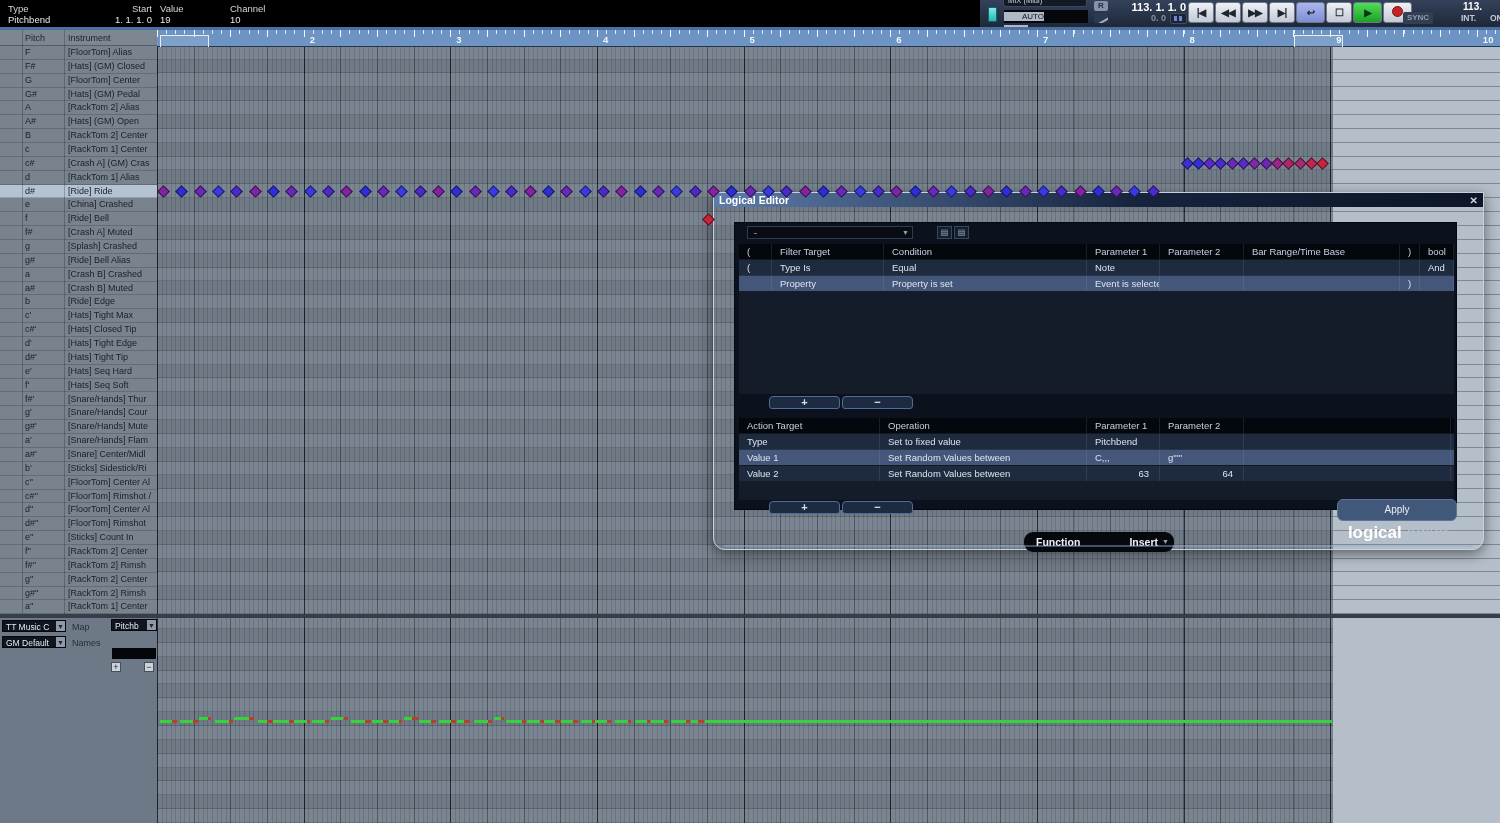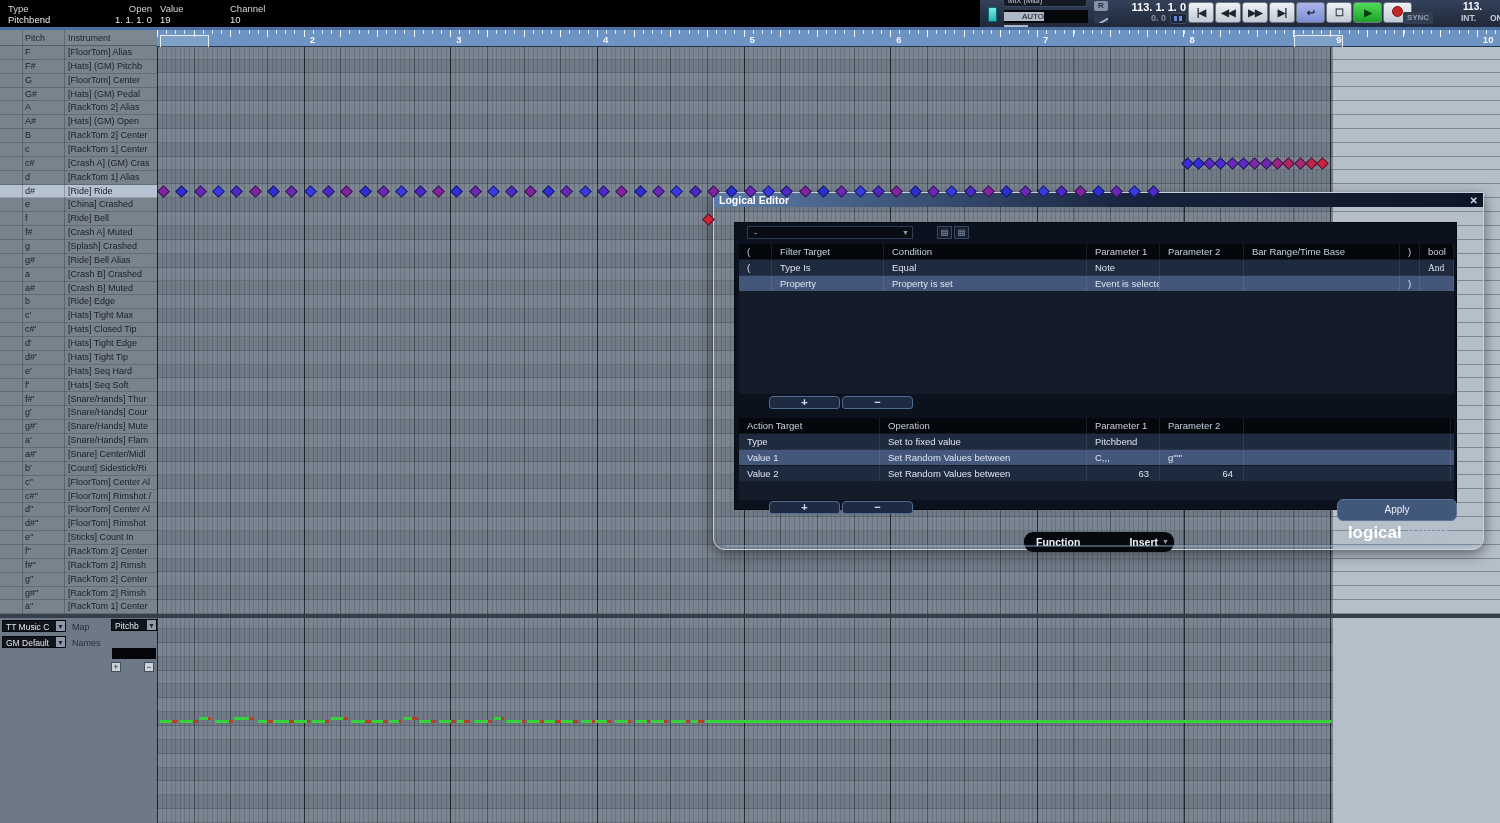--- a/index.html
+++ b/index.html
@@ -138,21 +138,21 @@
   #brand b{color:#ffffff;}
 </style>
 </head>
 <body>
 
 <div id="app">
 
   <div class="abs" id="topbar">
       <div class="info-label" style="left: 8px; width: 80px; text-align: left;">Type</div>
       <div class="info-value" style="left: 8px; width: 80px; text-align: left;">Pitchbend</div>
-      <div class="info-label" style="left: 92px; width: 60px; text-align: right;">Open</div>
+      <div class="info-label" style="left: 92px; width: 60px; text-align: right;">Start</div>
       <div class="info-value" style="left: 92px; width: 60px; text-align: right;">1. 1. 1.  0</div>
       <div class="info-label" style="left: 160px; width: 30px; text-align: left;">Value</div>
       <div class="info-value" style="left: 160px; width: 30px; text-align: left;">19</div>
       <div class="info-label" style="left: 230px; width: 70px; text-align: left;">Channel</div>
       <div class="info-value" style="left: 230px; width: 70px; text-align: left;">10</div>
     </div>
   <div class="abs" id="topline"></div>
 
   <div class="abs" id="transport">
     <div class="abs" id="led" style="left:8px;top:7px"></div>
@@ -198,21 +198,21 @@
       <span style="left:25px">Pitch</span>
       <span style="left:68px">Instrument</span>
     </div>
     <div id="dlist-rows">
         <div class="dl-row" style="top: 16px;">
           <span class="p">F</span>
           <span class="i">[FloorTom] Alias</span>
         </div>
         <div class="dl-row" style="top: 29.86px;">
           <span class="p">F#</span>
-          <span class="i">[Hats] (GM) Pitchb</span>
+          <span class="i">[Hats] (GM) Closed</span>
         </div>
         <div class="dl-row" style="top: 43.72px;">
           <span class="p">G</span>
           <span class="i">[FloorTom] Center</span>
         </div>
         <div class="dl-row" style="top: 57.58px;">
           <span class="p">G#</span>
           <span class="i">[Hats] (GM) Pedal</span>
         </div>
         <div class="dl-row" style="top: 71.44px;">
@@ -314,21 +314,21 @@
         <div class="dl-row" style="top: 404.08px;">
           <span class="p">a'</span>
           <span class="i">[Snare/Hands] Flam</span>
         </div>
         <div class="dl-row" style="top: 417.94px;">
           <span class="p">a#'</span>
           <span class="i">[Snare] Center/Midl</span>
         </div>
         <div class="dl-row" style="top: 431.8px;">
           <span class="p">b'</span>
-          <span class="i">[Count] Sidestick/Ri</span>
+          <span class="i">[Sticks] Sidestick/Ri</span>
         </div>
         <div class="dl-row" style="top: 445.66px;">
           <span class="p">c''</span>
           <span class="i">[FloorTom] Center Al</span>
         </div>
         <div class="dl-row" style="top: 459.52px;">
           <span class="p">c#''</span>
           <span class="i">[FloorTom] Rimshot /</span>
         </div>
         <div class="dl-row" style="top: 473.38px;">
@@ -421,21 +421,21 @@
               <div class="lt-cell" style="width: 34px;">bool</div>
             </div>
             <div class="lt-row">
               <div class="lt-cell" style="width: 33px;">(</div>
               <div class="lt-cell" style="width: 112px;">Type Is</div>
               <div class="lt-cell" style="width: 203px;">Equal</div>
               <div class="lt-cell" style="width: 73px;">Note</div>
               <div class="lt-cell" style="width: 84px;"></div>
               <div class="lt-cell" style="width: 156px;"></div>
               <div class="lt-cell" style="width: 20px;"></div>
-              <div class="lt-cell" style="width: 34px; font-family: Liberation Serif, serif;">And</div>
+              <div class="lt-cell" style="width: 34px;">And</div>
             </div>
             <div class="lt-row hl">
               <div class="lt-cell" style="width: 33px;"></div>
               <div class="lt-cell" style="width: 112px;">Property</div>
               <div class="lt-cell" style="width: 203px;">Property is set</div>
               <div class="lt-cell" style="width: 73px;">Event is selected</div>
               <div class="lt-cell" style="width: 84px;"></div>
               <div class="lt-cell" style="width: 156px;"></div>
               <div class="lt-cell" style="width: 20px;">)</div>
               <div class="lt-cell" style="width: 34px;"></div>

